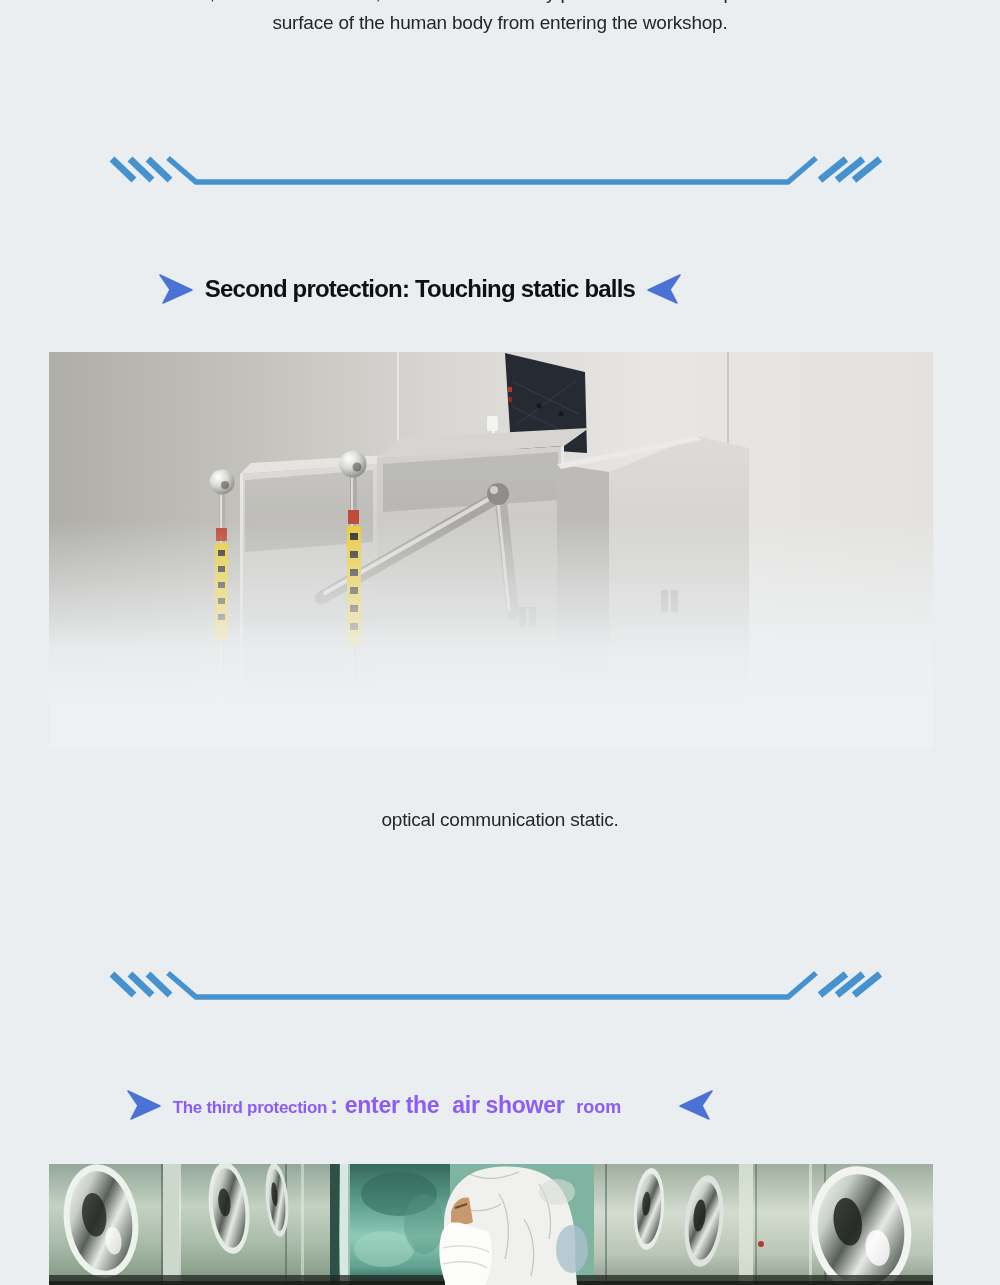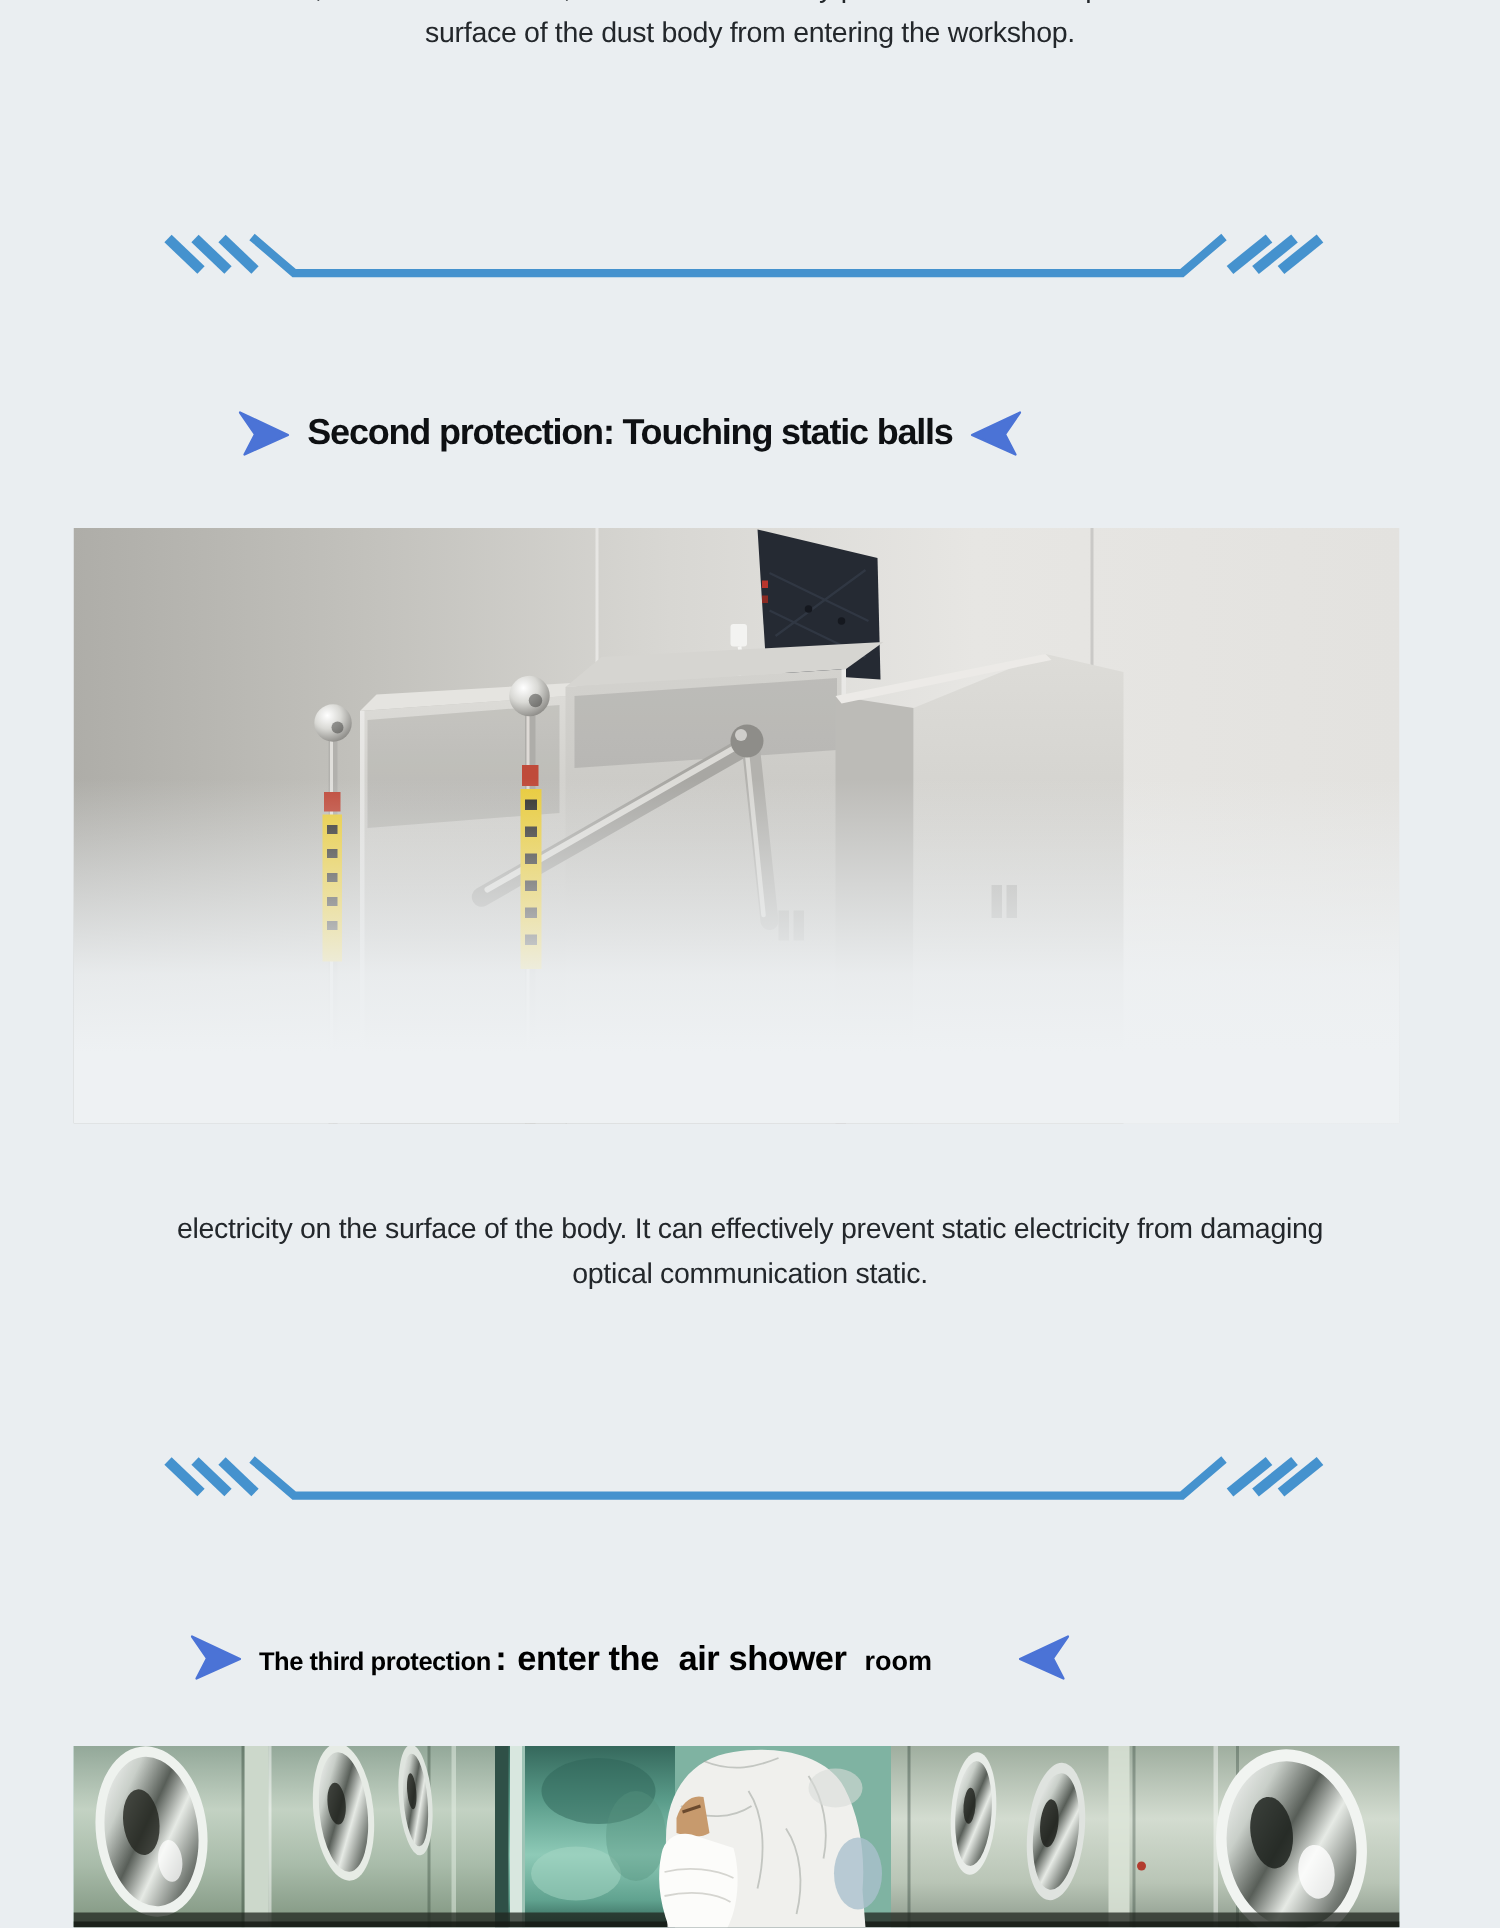--- a/index.html
+++ b/index.html
@@ -22,39 +22,39 @@
 
   .section-heading{
     position:absolute;left:0;width:840px;height:34px;
     display:flex;align-items:center;justify-content:center;gap:12px;
   }
   #heading-static-balls{top:272px;}
   #heading-air-shower{top:1088px;}
   .heading-text{
     font-weight:700;font-size:24px;letter-spacing:-0.8px;color:#0e1013;white-space:nowrap;
   }
-  .heading-mixed{white-space:nowrap;color:#000000;font-weight:700;}
+  .heading-mixed{white-space:nowrap;color:#8b5cf6;font-weight:700;}
   .hm-lead{font-size:17px;letter-spacing:-0.3px;margin-right:3px;}
   .hm-colon{font-size:23px;margin-right:7px;}
   .hm-large{font-size:23px;letter-spacing:-0.3px;}
   .hm-gap{margin-left:13px;}
   .hm-small{font-size:18px;margin-left:12px;}
   #heading-air-shower .arrow-left-wrap{margin-left:46px;}
   .arrow{width:34px;height:30px;display:block;}
 
   .photo{position:absolute;left:49px;display:block;}
   #turnstile-photo{top:352px;width:884px;height:397px;}
   #air-shower-photo{top:1164px;width:884px;height:121px;}
 </style>
 </head>
 <body>
 
 <div class="para" id="intro-paragraph">
   <div class="line">shoes, and anti-static hats, which can effectively prevent dust and impurities on the</div>
-  <div class="line">surface of the dust body from entering the workshop.</div>
+  <div class="line">surface of the human body from entering the workshop.</div>
 </div>
 
 <div class="divider" id="divider-1">
   <svg width="1000" height="40" viewBox="0 0 1000 40">
     <defs>
       <linearGradient id="fadeL" x1="0" y1="0" x2="1" y2="0">
         <stop offset="0" stop-color="#3c4043" stop-opacity="0"></stop>
         <stop offset="0.3" stop-color="#3c4043" stop-opacity="0.85"></stop>
         <stop offset="1" stop-color="#3c4043" stop-opacity="0.95"></stop>
       </linearGradient>
@@ -209,21 +209,20 @@
     <rect x="301" y="235" width="8" height="7" fill="#2e2d2a"></rect>
     <rect x="301" y="253" width="8" height="7" fill="#2e2d2a"></rect>
     <rect x="301" y="271" width="8" height="7" fill="#2e2d2a"></rect>
   </g>
 
   <rect x="0" y="0" width="884" height="397" fill="url(#fogG)"></rect>
 </svg>
 </div>
 
 <div class="para" id="static-ball-paragraph">
-  <div class="line">electricity on the surface of the body. It can effectively prevent static electricity from damaging</div>
   <div class="line">optical communication static.</div>
 </div>
 
 <div class="divider" id="divider-2">
   <svg width="1000" height="40" viewBox="0 0 1000 40">
     <line x1="0" y1="3.5" x2="170" y2="3.5" stroke="url(#fadeL)" stroke-width="3"></line>
     <line x1="814" y1="3.5" x2="1000" y2="3.5" stroke="url(#fadeR)" stroke-width="3"></line>
     <path d="M168,3 L196,27 L788,27 L816,3" fill="none" stroke="#4592ce" stroke-width="5.5"></path>
     <g stroke="#4592ce" stroke-width="7">
       <line x1="112" y1="4" x2="134" y2="25"></line>

